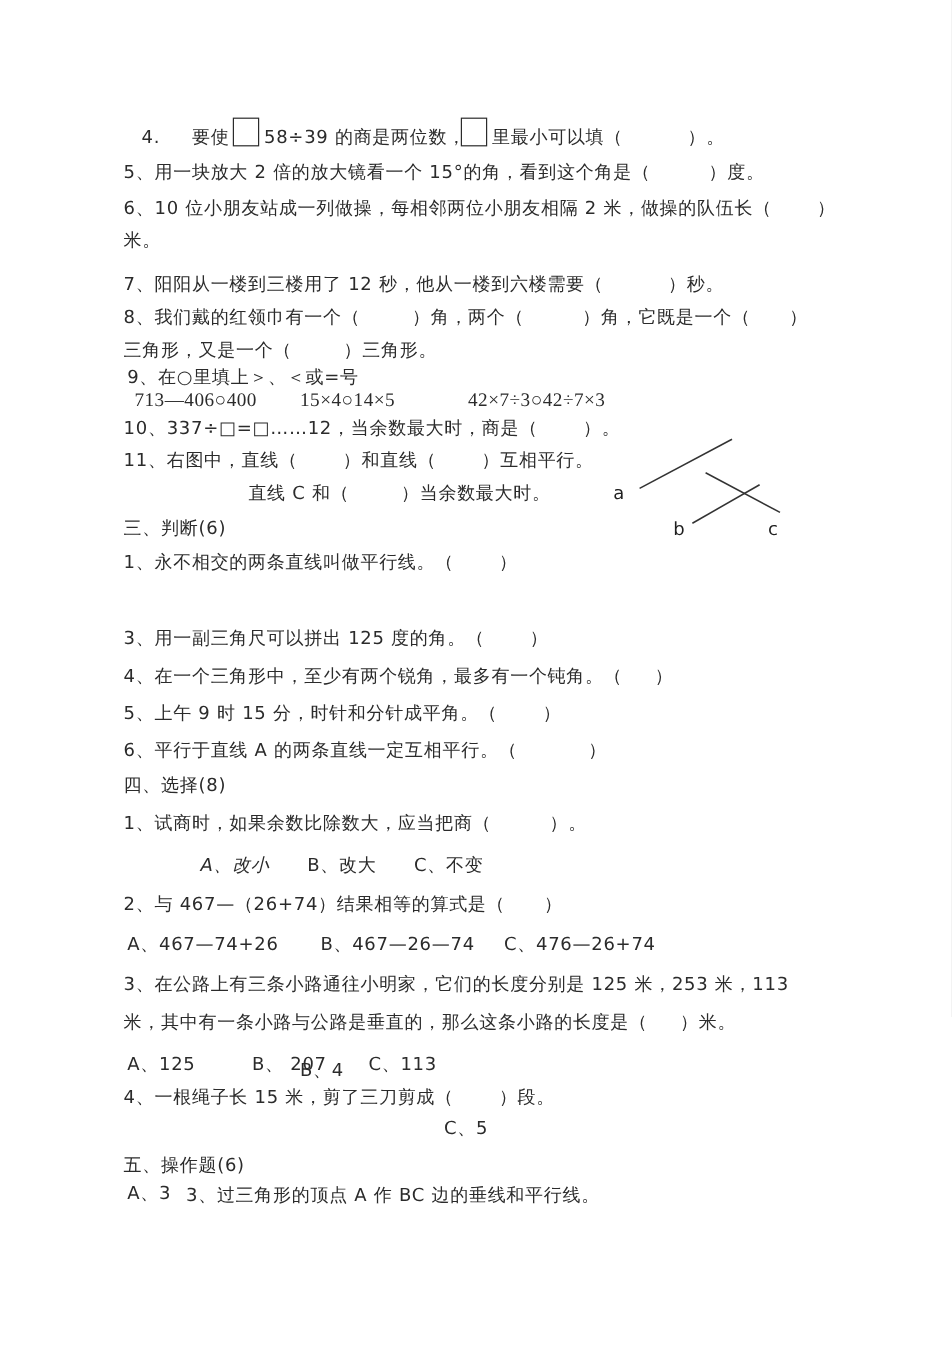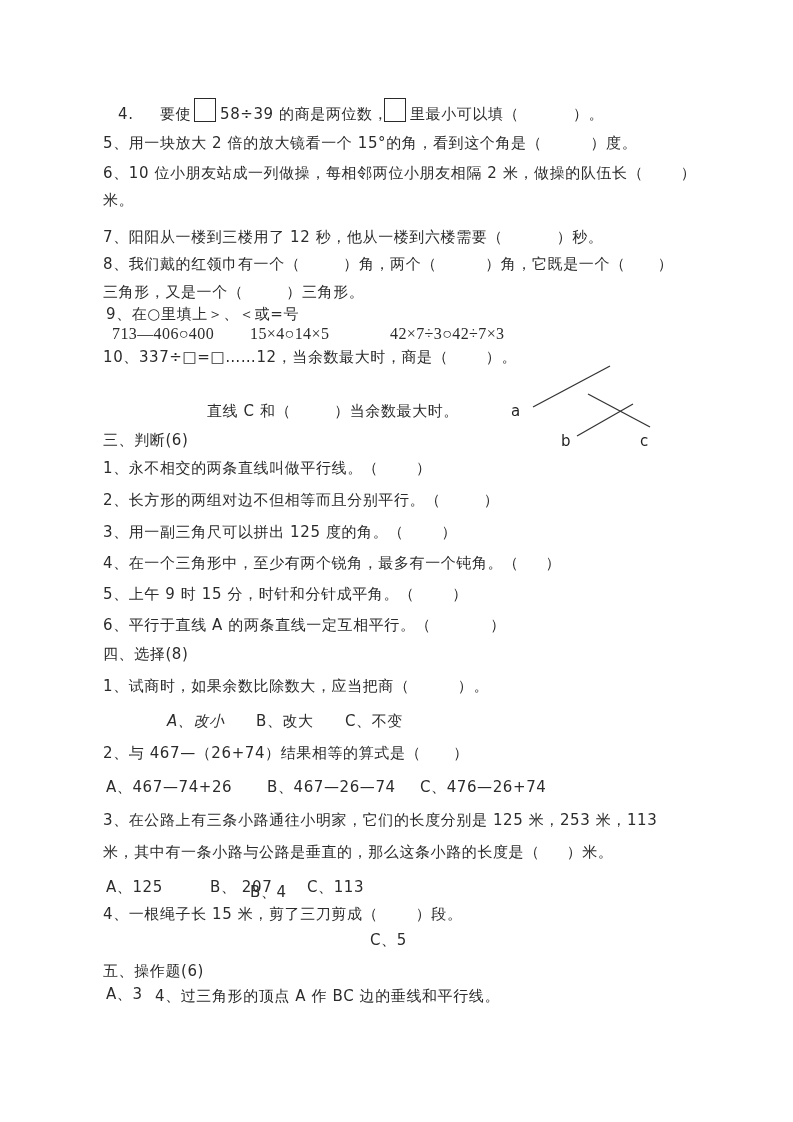--- a/index.html
+++ b/index.html
@@ -85,36 +85,36 @@
   <p class="ln" style="left:103px; top:227px;">7、阳阳从一楼到三楼用了 12 秒，他从一楼到六楼需要（          ）秒。</p>
   <p class="ln" style="left:103px; top:254px;">8、我们戴的红领巾有一个（        ）角，两个（         ）角，它既是一个（      ）</p>
   <p class="ln" style="left:103px; top:282px;">三角形，又是一个（        ）三角形。</p>
   <p class="ln" style="left:106px; top:304px;">9、在○里填上＞、＜或=号</p>
 
   <span class="seg formula" style="left:112px; top:324px;">713—406○400</span>
   <span class="seg formula" style="left:250px; top:324px;">15×4○14×5</span>
   <span class="seg formula" style="left:390px; top:324px;">42×7÷3○42÷7×3</span>
 
   <p class="ln" style="left:103px; top:347px;">10、337÷□=□……12，当余数最大时，商是（       ）。</p>
+  <p class="ln" style="left:103px; top:373px;">11、右图中，直线（       ）和直线（       ）互相平行。</p>
   <p class="ln" style="left:207px; top:401px;">直线 C 和（        ）当余数最大时。</p>
 
   <div class="diagram">
     <svg width="195" height="100" viewBox="0 0 195 100">
       <line x1="33" y1="51" x2="110" y2="10" stroke="#333333" stroke-width="1.3"></line>
       <line x1="77" y1="80" x2="133" y2="48" stroke="#333333" stroke-width="1.3"></line>
       <line x1="88" y1="38" x2="150" y2="71" stroke="#333333" stroke-width="1.3"></line>
     </svg>
     <span class="diagram-label" style="left:11px; top:46px;">a</span>
     <span class="diagram-label" style="left:61px; top:76px;">b</span>
     <span class="diagram-label" style="left:140px; top:76px;">c</span>
   </div>
 
   <p class="ln" style="left:103px; top:430px;">三、判断(6)</p>
   <p class="ln" style="left:103px; top:458px;">1、永不相交的两条直线叫做平行线。（       ）</p>
-  <p class="ln" style="left:103px; top:490px;">2、长方形的两组对边不但相等而且分别平行。（        ）</p>
   <p class="ln" style="left:103px; top:522px;">3、用一副三角尺可以拼出 125 度的角。（       ）</p>
   <p class="ln" style="left:103px; top:553px;">4、在一个三角形中，至少有两个锐角，最多有一个钝角。（     ）</p>
   <p class="ln" style="left:103px; top:584px;">5、上午 9 时 15 分，时针和分针成平角。（       ）</p>
   <p class="ln" style="left:103px; top:615px;">6、平行于直线 A 的两条直线一定互相平行。（           ）</p>
 
   <p class="ln" style="left:103px; top:644px;">四、选择(8)</p>
   <p class="ln" style="left:103px; top:676px;">1、试商时，如果余数比除数大，应当把商（         ）。</p>
   <span class="opt" style="left:167px; top:711px;font-style:italic;">A、改小</span>
   <span class="opt" style="left:256px; top:711px;">B、改大</span>
   <span class="opt" style="left:345px; top:711px;">C、不变</span>
@@ -129,15 +129,15 @@
   <span class="opt" style="left:106px; top:877px;">A、125</span>
   <span class="opt" style="left:210px; top:877px;">B、 207</span>
   <span class="opt" style="left:307px; top:877px;">C、113</span>
 
   <p class="ln" style="left:103px; top:904px;">4、一根绳子长 15 米，剪了三刀剪成（       ）段。</p>
   <span class="opt" style="left:106px; top:984px;text-align:right;">A、3</span>
   <span class="opt" style="left:250px; top:882px;">B、4</span>
   <span class="opt" style="left:370px; top:930px;">C、5</span>
 
   <p class="ln" style="left:103px; top:961px;">五、操作题(6)</p>
-  <p class="ln" style="left:155px; top:986px;">4、过三角形的顶点 A 作 BC 边的垂线和平行线。</p>
+  <p class="ln" style="left:155px; top:986px;">3、过三角形的顶点 A 作 BC 边的垂线和平行线。</p>
 
 </div>
 
 </body></html>

